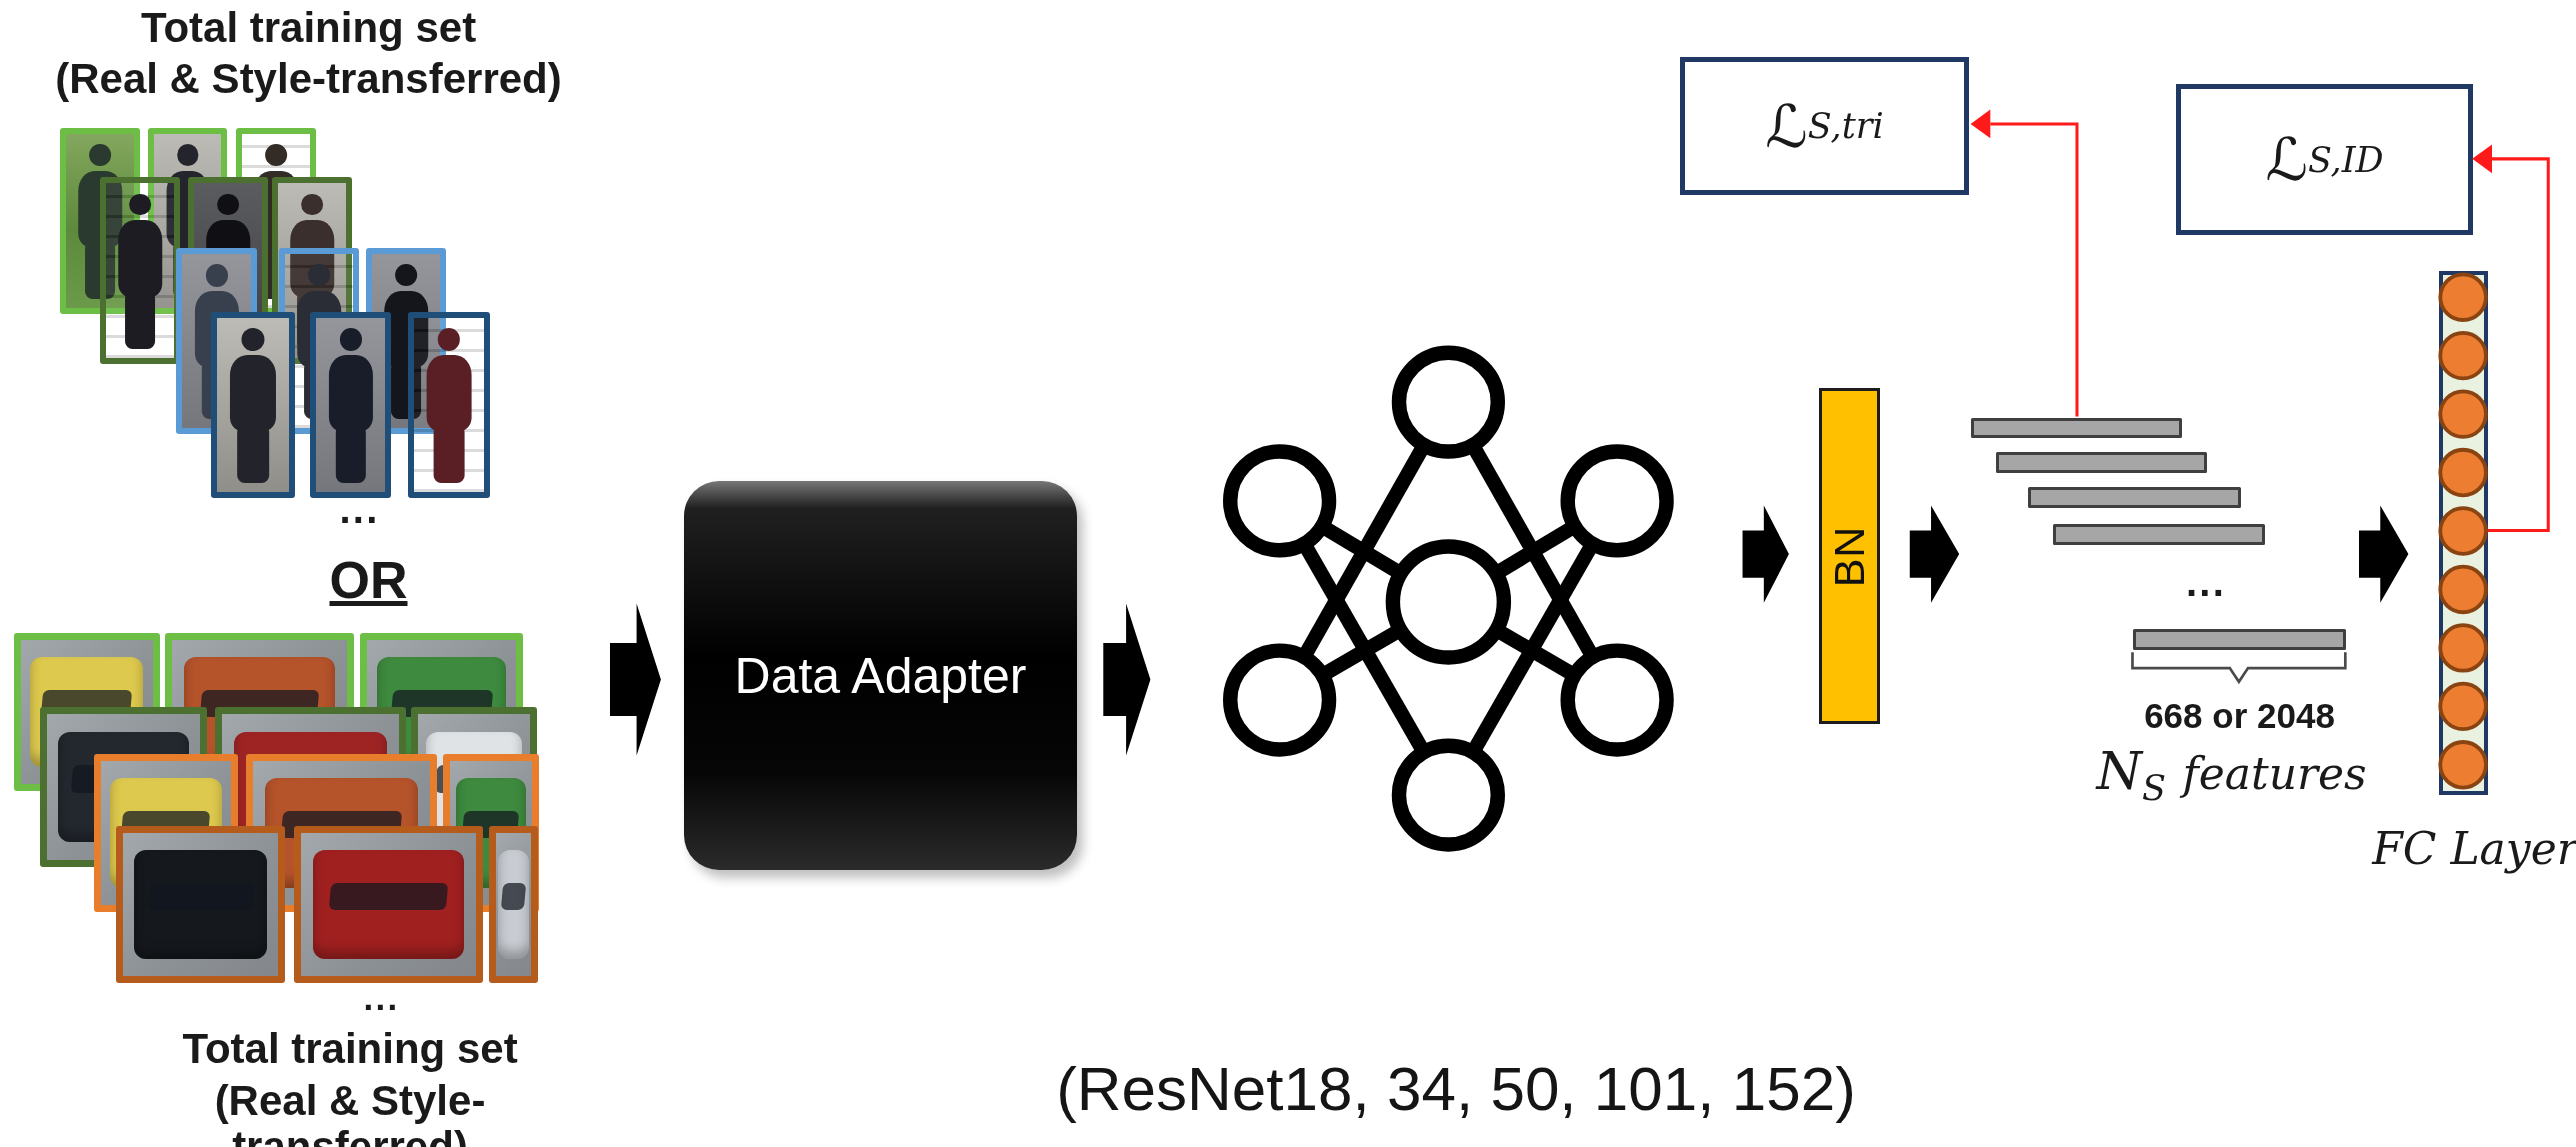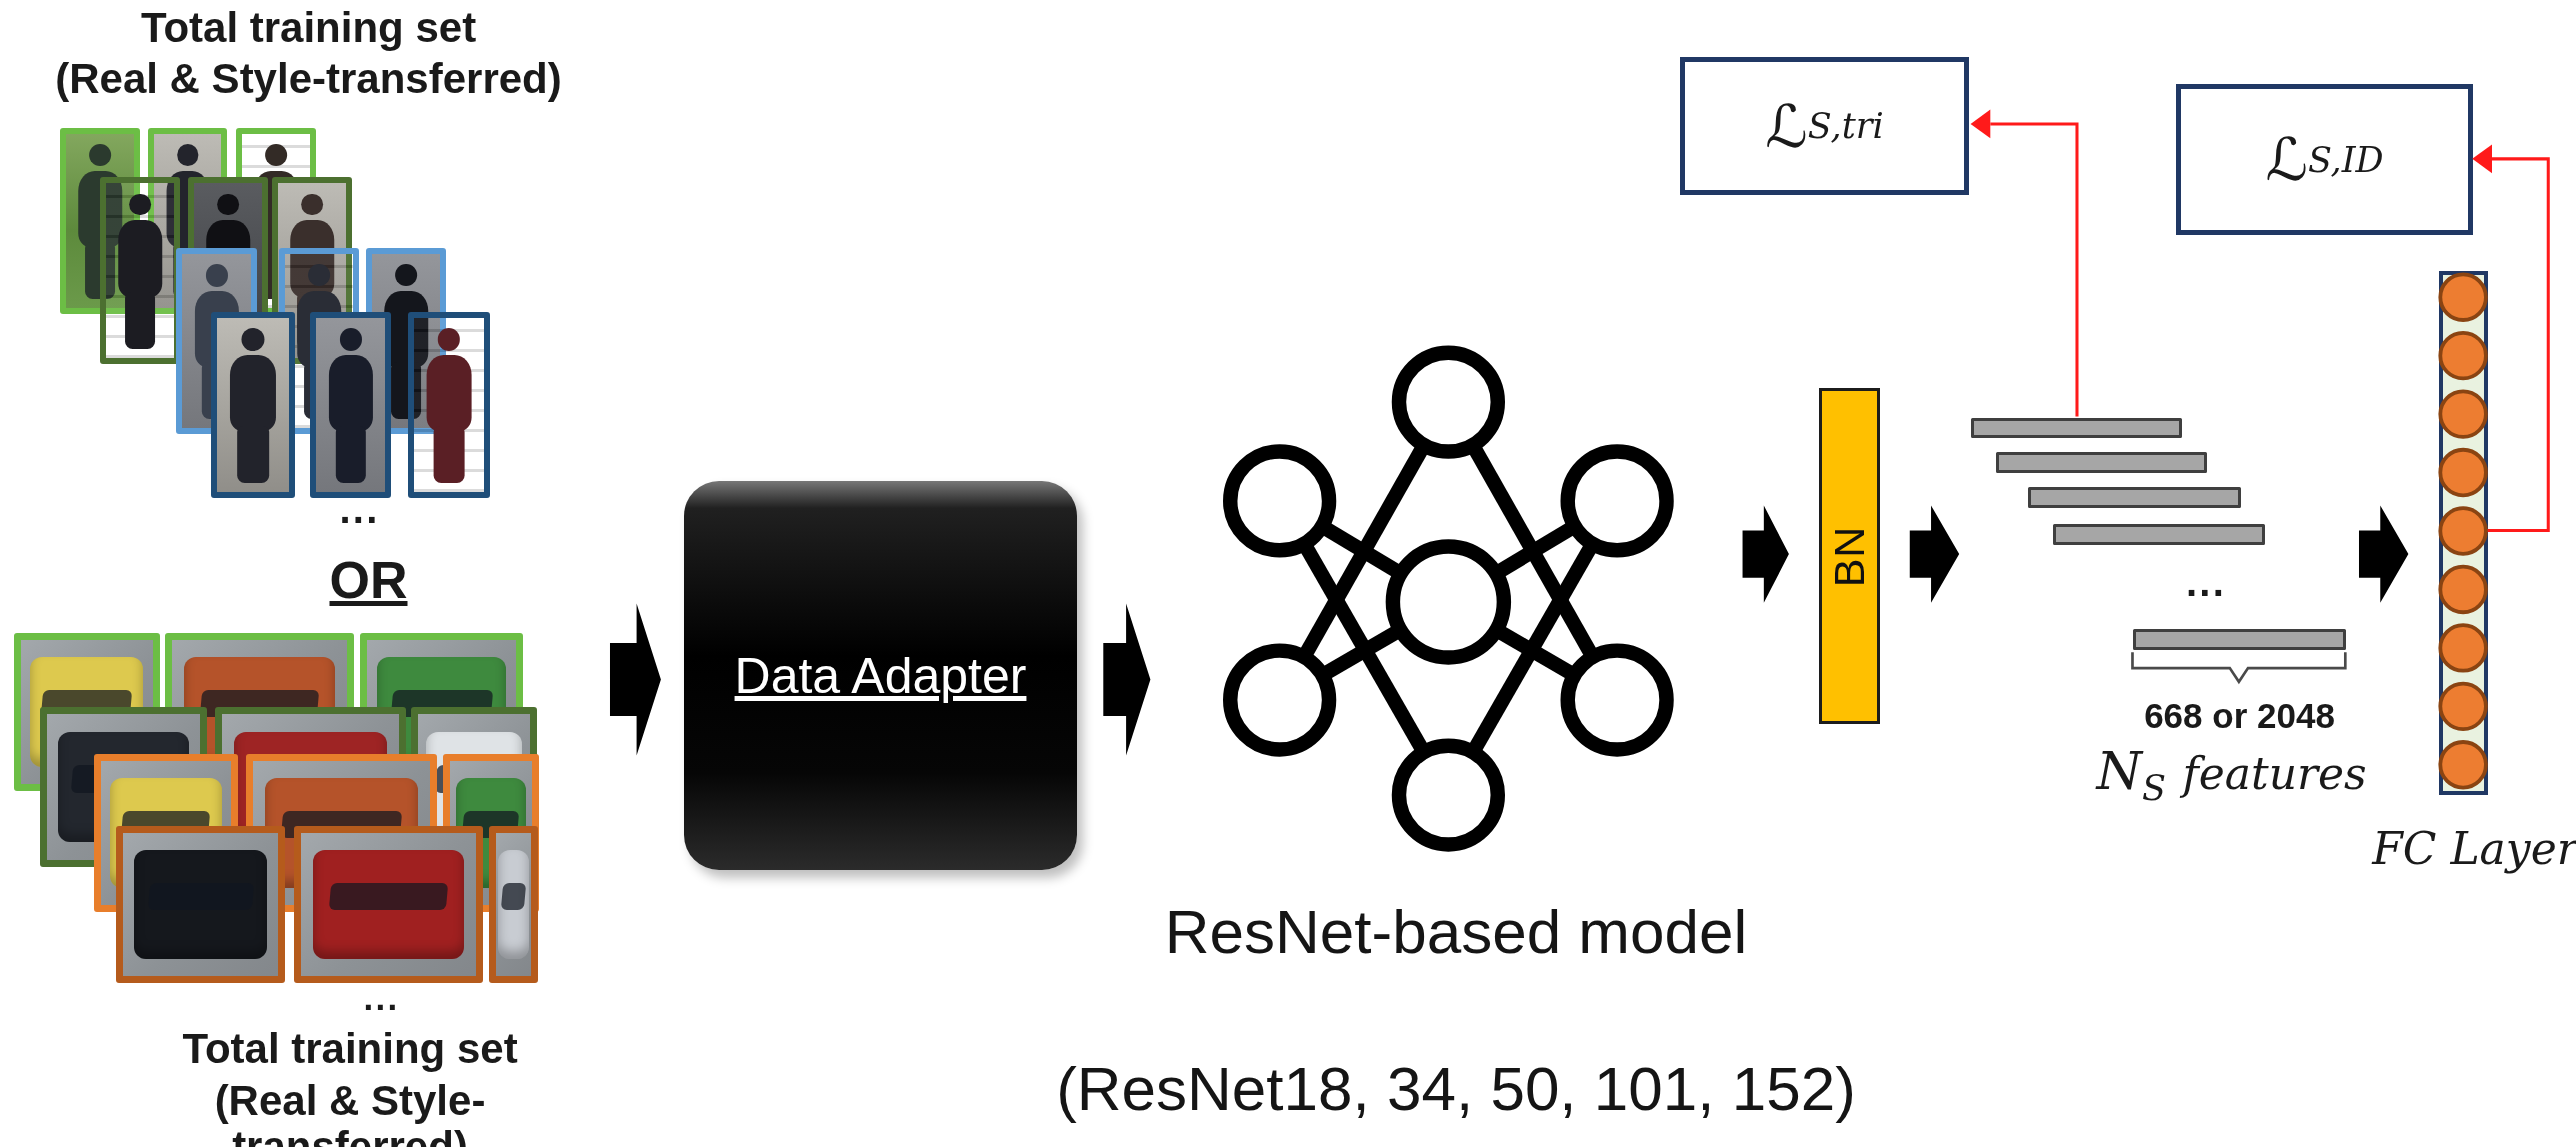--- a/index.html
+++ b/index.html
@@ -22,21 +22,21 @@
   .fig-head{position:absolute;left:50%;top:6%;width:32%;aspect-ratio:1/1;transform:translateX(-50%);border-radius:50%;}
   .fig-torso{position:absolute;left:50%;top:21%;width:64%;height:44%;transform:translateX(-50%);border-radius:38% 38% 26% 26%/26% 26% 18% 18%;}
   .fig-legs{position:absolute;left:50%;top:62%;width:44%;height:33%;transform:translateX(-50%);border-radius:6px 6px 7.6px 7.6px;}
   .car{position:absolute;left:7%;top:12%;width:86%;height:76%;border-radius:12px;box-shadow:inset 0 -7.6px 10.6px rgba(0,0,0,.28);}
   .car-glass{position:absolute;left:11%;top:30%;width:78%;height:25%;background:rgba(16,22,32,.72);border-radius:6px;transform:skewX(-5deg);}
 
   
   #adapter-box{left:684px;top:481px;width:393px;height:389px;border-radius:35px;
                background:linear-gradient(180deg,#777 0%,#202020 7%,#000 45%,#060606 75%,#2b2b2b 100%);
                display:flex;align-items:center;justify-content:center;box-shadow:6px 7.6px 10.6px rgba(0,0,0,.25);}
-  #adapter-label{color:#ffffff;font-size:50px;text-decoration:underline;}
+  #adapter-label{color:#ffffff;font-size:50px;}
   #bn-bar{left:1819px;top:388px;width:61px;height:336px;background:#FFC000;border:3.8px solid #1c1c1c;
           display:flex;align-items:center;justify-content:center;}
   #bn-label{transform:rotate(-90deg);font-size:43px;color:#111;letter-spacing:0.8px;}
   .fbar{position:absolute;box-sizing:border-box;background:#a6a6a6;border:3.8px solid #3f3f3f;border-radius:1.5px;}
   #fc-rect{left:2439px;top:271px;width:49px;height:524px;background:#e9f2e0;border:4.6px solid #203864;}
   .loss-box{background:#ffffff;border:5.3px solid #203864;display:flex;align-items:center;justify-content:center;}
   #loss-tri{left:1680px;top:57px;width:289px;height:138px;}
   #loss-id{left:2176px;top:84px;width:297px;height:151px;}
   .mathfont{font-family:"DejaVu Serif","DejaVu Sans",serif;font-style:italic;}
   .loss-sym{font-size:59px;}
@@ -67,21 +67,20 @@
   <div class="abs ctr bold" style="left:304px;top:550px;width:129px;font-size:52px;text-decoration:underline;">OR</div>
 
   <div class="abs ctr dots" style="left:332px;top:978px;width:99px;font-size:35px;">...</div>
   <div class="abs ctr title50" style="left:99px;top:1026px;width:502px;">Total training set</div>
   <div class="abs ctr title50" style="left:99px;top:1078px;width:502px;">(Real &amp; Style-transferred)</div>
 
   <div class="abs" id="adapter-box">
     <span id="adapter-label">Data Adapter</span>
   </div>
 
-  <div class="abs ctr" id="resnet-line1" style="left:1011px;top:896px;width:890px;">ResNet-based model</div>
   <div class="abs ctr" id="resnet-line2" style="left:1011px;top:1053px;width:890px;">(ResNet18, 34, 50, 101, 152)</div>
 
   <div class="abs" id="bn-bar">
     <span id="bn-label">BN</span>
   </div>
 
   <div class="abs ctr dots" style="left:2149px;top:560px;width:114px;">...</div>
   <div class="abs ctr" id="dim-label" style="left:2110px;top:696px;width:259px;">668 or 2048</div>
   <div class="abs ctr mathfont" id="ns-label" style="left:2053px;top:741px;width:357px;">
     <span>N</span><sub class="ns-sub">S</sub>

